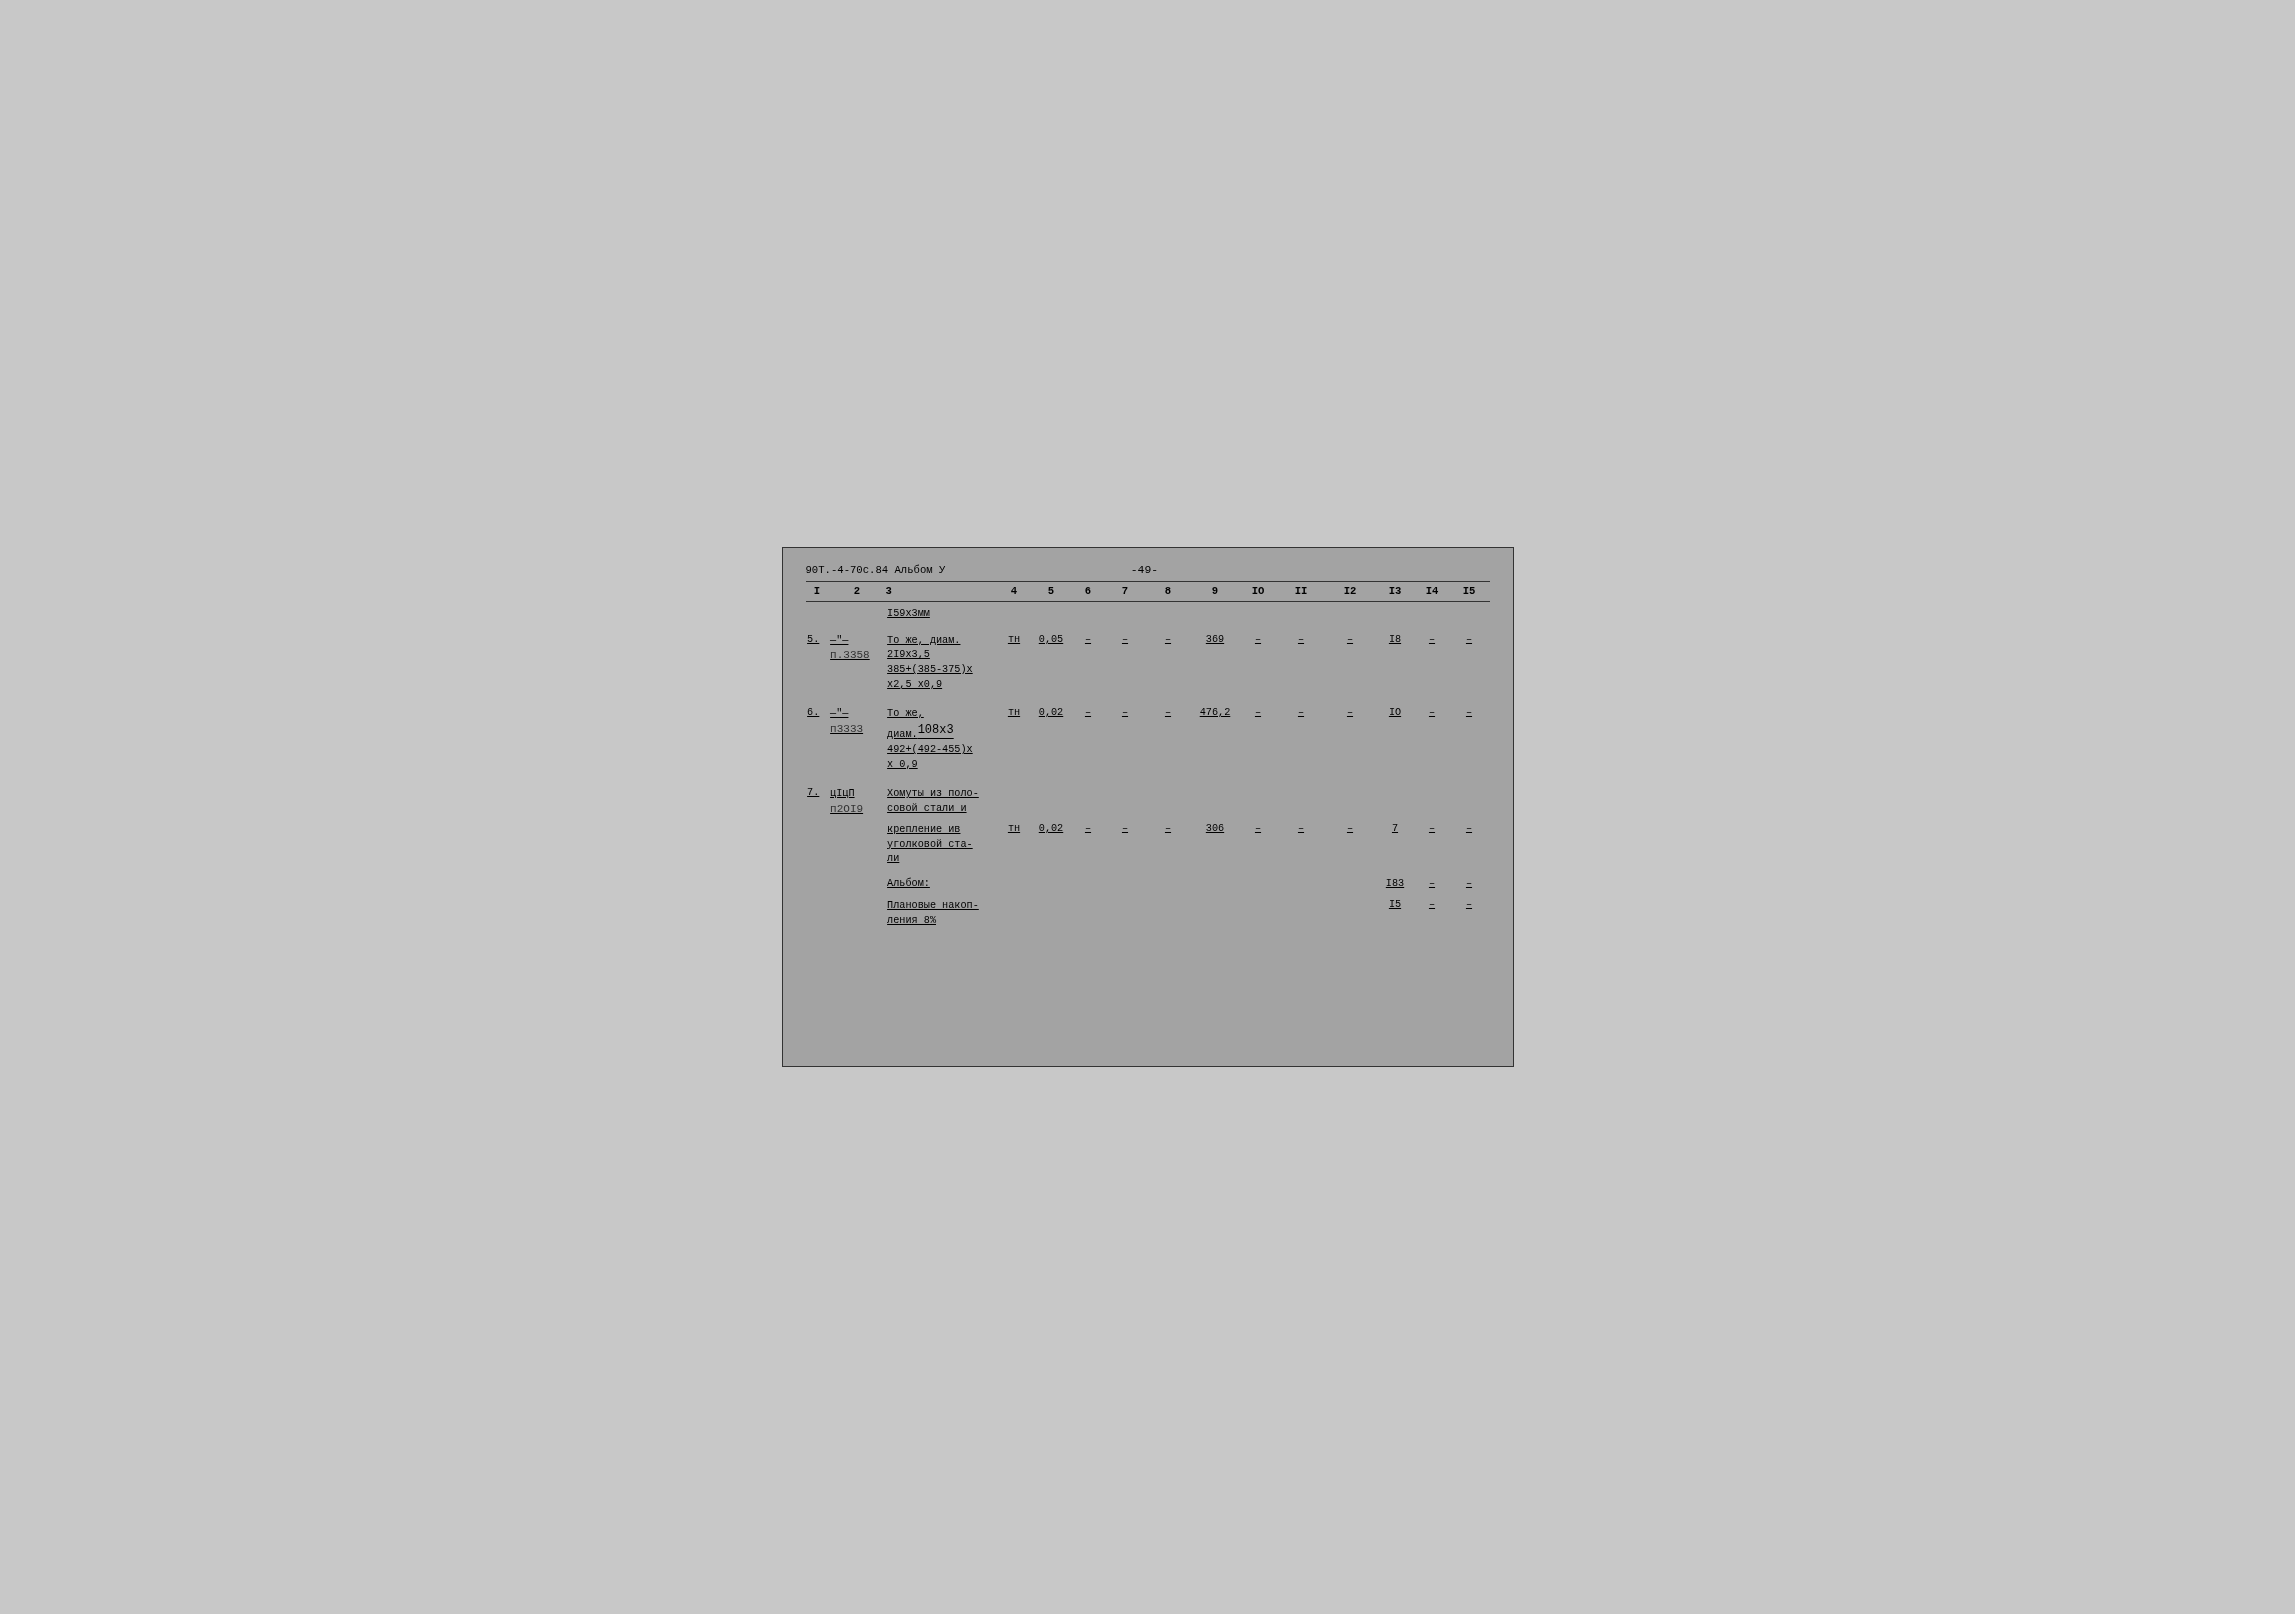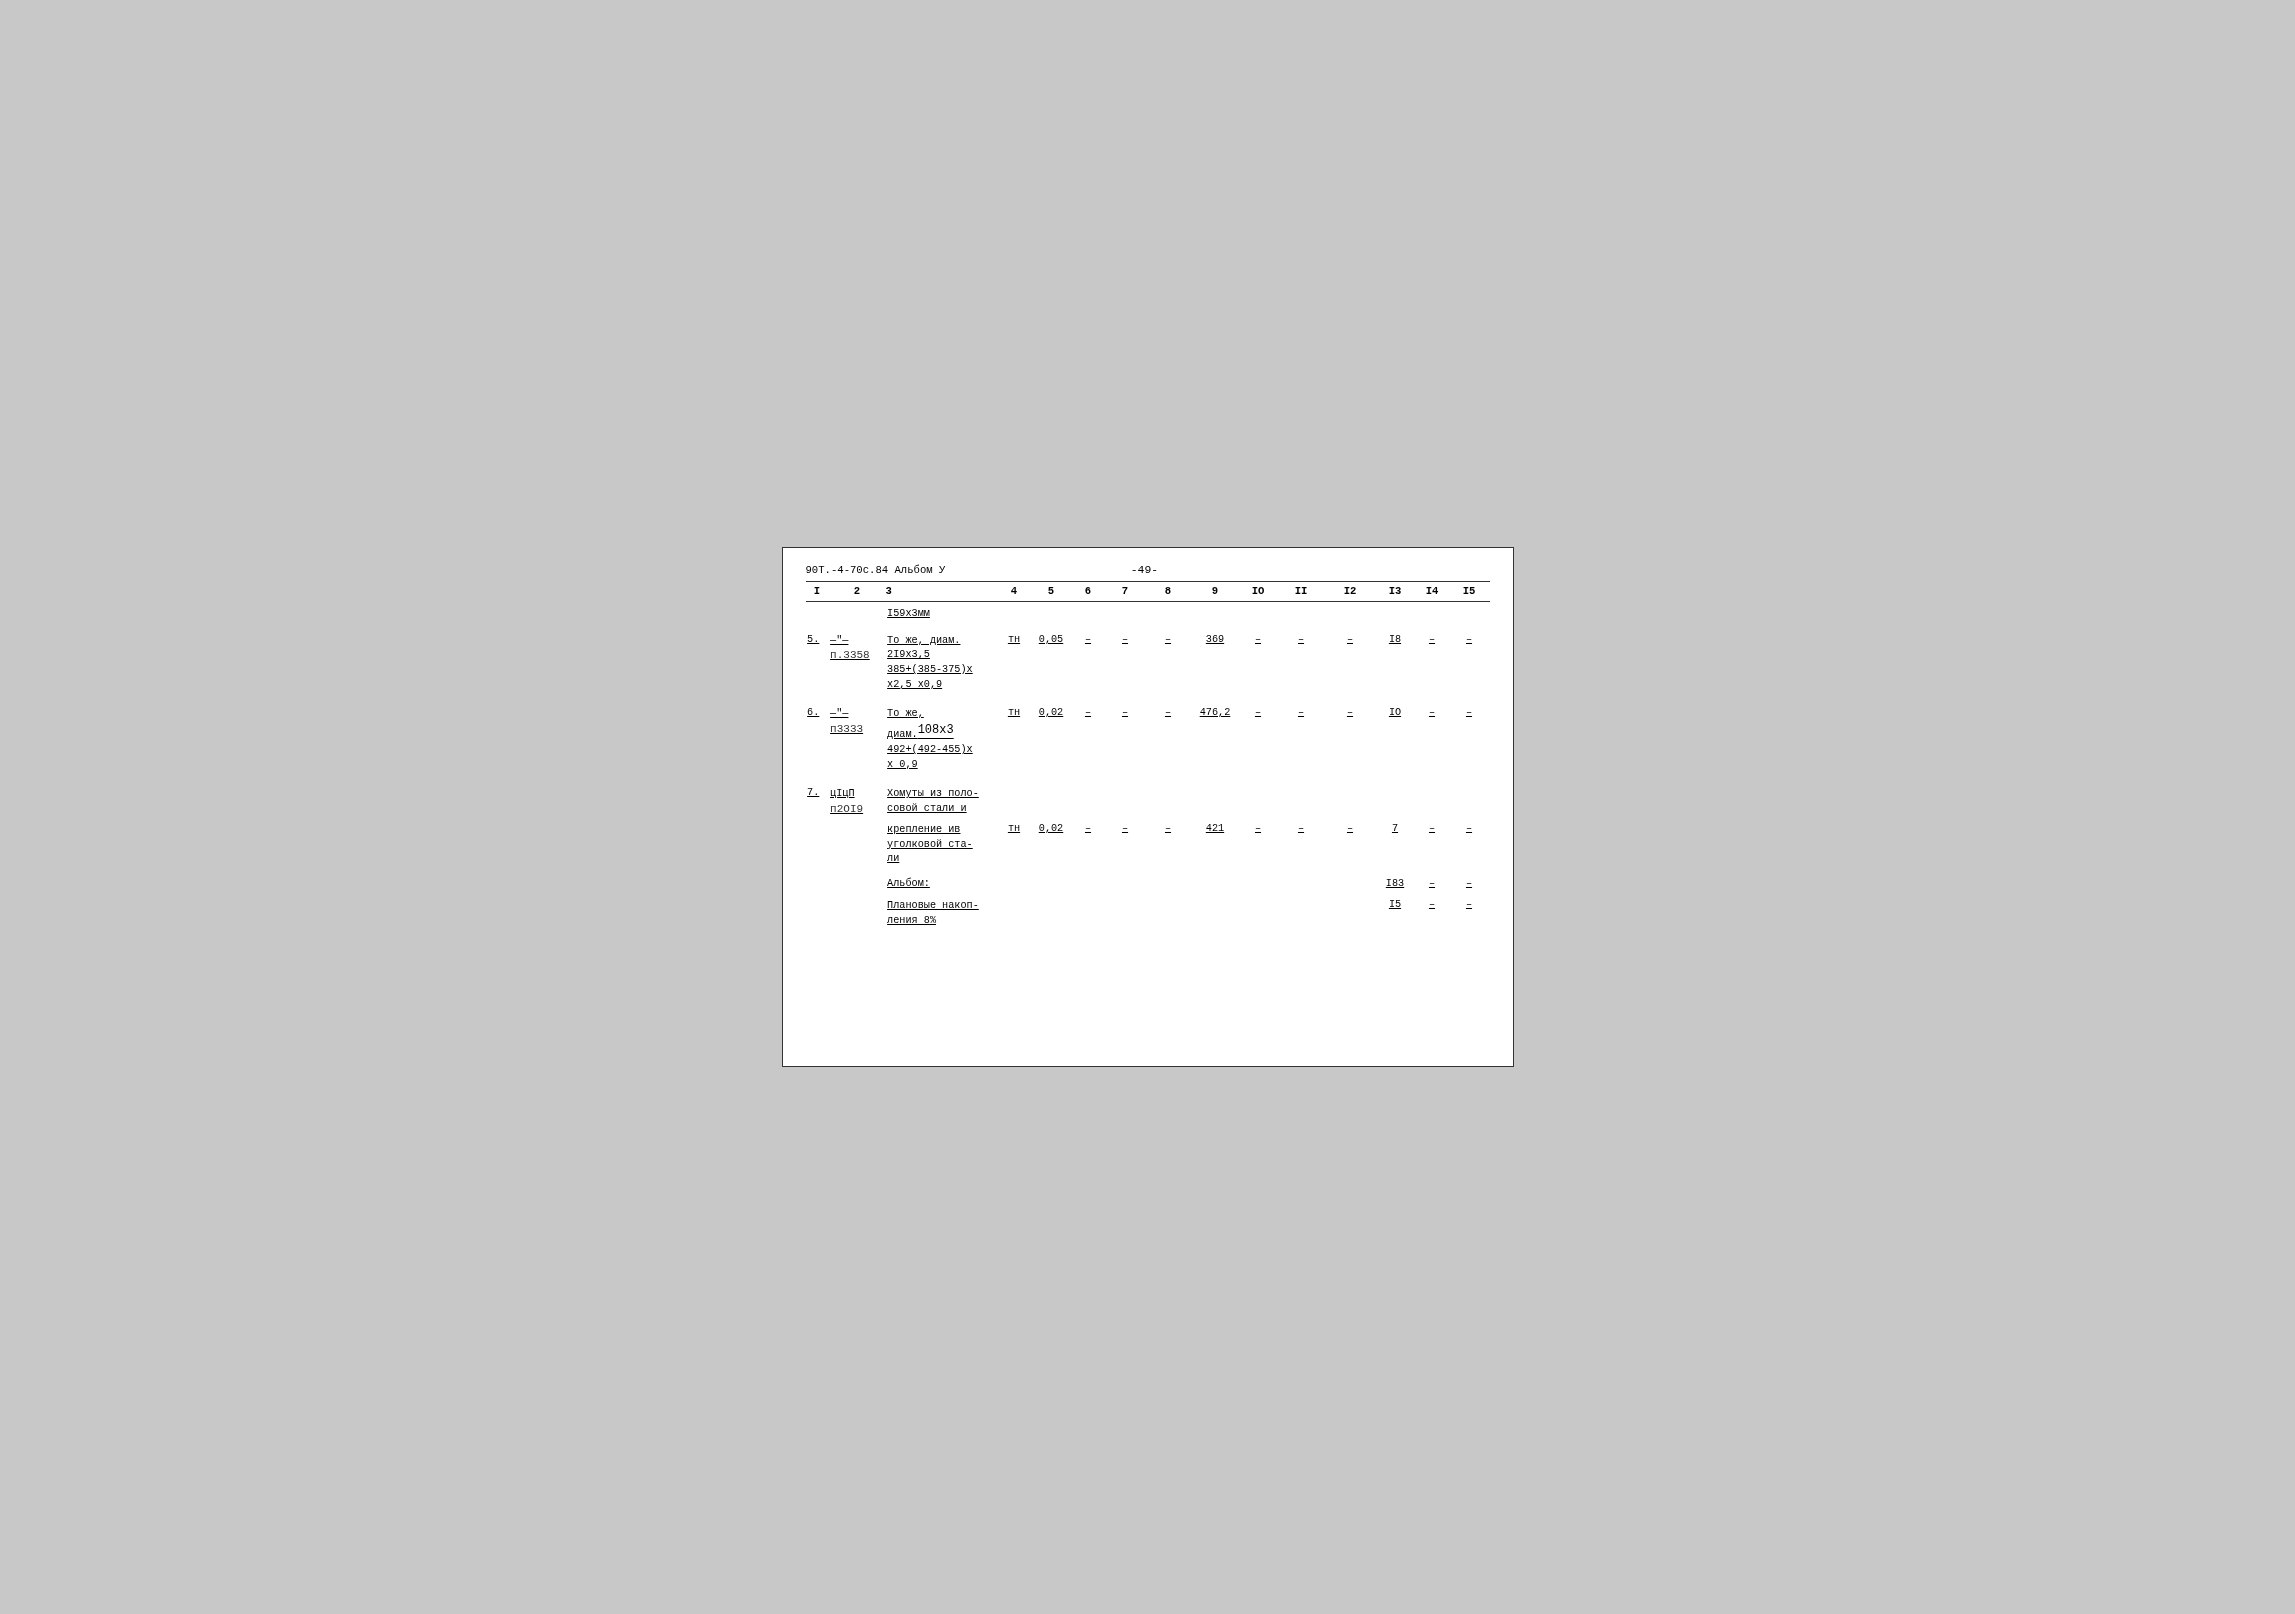--- a/index.html
+++ b/index.html
@@ -5,21 +5,21 @@
     * { box-sizing: border-box; margin: 0; padding: 0; }
     body {
       background: #c8c8c8;
       display: flex;
       justify-content: center;
       align-items: center;
       min-height: 100vh;
       font-family: 'Courier New', Courier, monospace;
     }
     .page {
-      background: #ffffff;
+      background: #a3a3a3;
       border: 1.6px solid #333;
       width: 732px;
       min-height: 520px;
       padding: 16.3px 23px 24.4px 23px;
       position: relative;
     }
     .page-header {
       display: flex;
       justify-content: space-between;
       align-items: flex-start;
@@ -184,21 +184,21 @@
 
     <div class="data-row" style="margin-bottom:6.5px;">
       <div class="cell"></div>
       <div class="cell"></div>
       <div class="cell left multi-line-cell">крепление ив<br>уголковой ста-<br>ли</div>
       <div class="cell">тн</div>
       <div class="cell">0,02</div>
       <div class="cell">–</div>
       <div class="cell">–</div>
       <div class="cell">–</div>
-      <div class="cell">421</div>
+      <div class="cell">306</div>
       <div class="cell">–</div>
       <div class="cell">–</div>
       <div class="cell">–</div>
       <div class="cell">7</div>
       <div class="cell">–</div>
       <div class="cell">–</div>
     </div>
 
     <div class="data-row">
       <div class="cell"></div>

